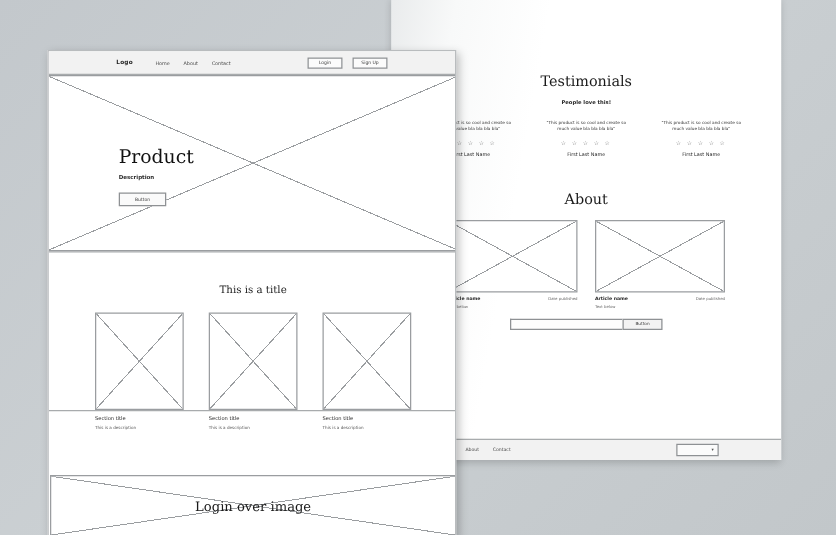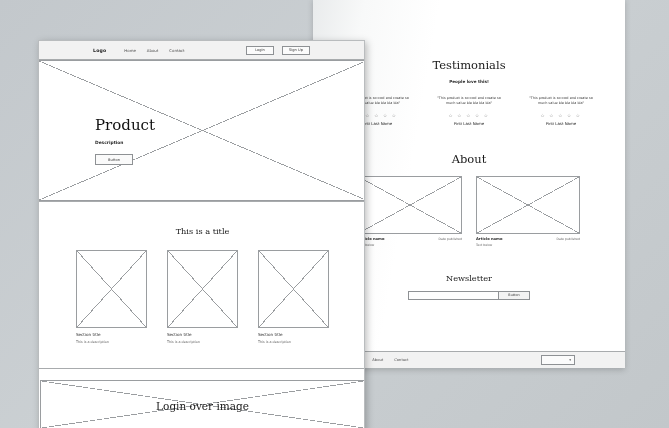--- a/index.html
+++ b/index.html
@@ -104,21 +104,21 @@
     border: 1px solid #8e9194;
     background: #fafafa;
     display: flex; align-items: center; justify-content: center;
     font-size: 3.6px; color: #3a3a3a;
     box-sizing: border-box;
   }
 
   
   #features {
     position: absolute; left: 0; top: 160px;
-    width: 327px; height: 168px;
+    width: 327px; height: 128px;
     border-top: 1px solid #a8abad;
     border-bottom: 1px solid #a8abad;
     box-sizing: border-box;
   }
   .features-title {
     text-align: center; font-size: 8.2px; color: #1a1a1a;
     margin-top: 24px;
   }
   .cards { display: flex; justify-content: center; gap: 20px; margin-top: 14px; }
   .card { width: 71px; }
@@ -263,21 +263,20 @@
             <div class="blog-meta">
               <span class="blog-name">Article name</span>
               <span class="blog-date">Date published</span>
             </div>
             <div class="blog-sub">Text below</div>
           </div>
         </div>
       </div>
 
       <div>
-        <div class="news-title sketch-h">Newsletter</div>
         <div class="news-row">
           <div class="news-input"></div>
           <div class="news-btn">Button</div>
         </div>
       </div>
 
       <div class="footer">
         <span class="foot-logo">Logo</span>
         <span class="foot-links">
           <span class="foot-link">Home</span>

